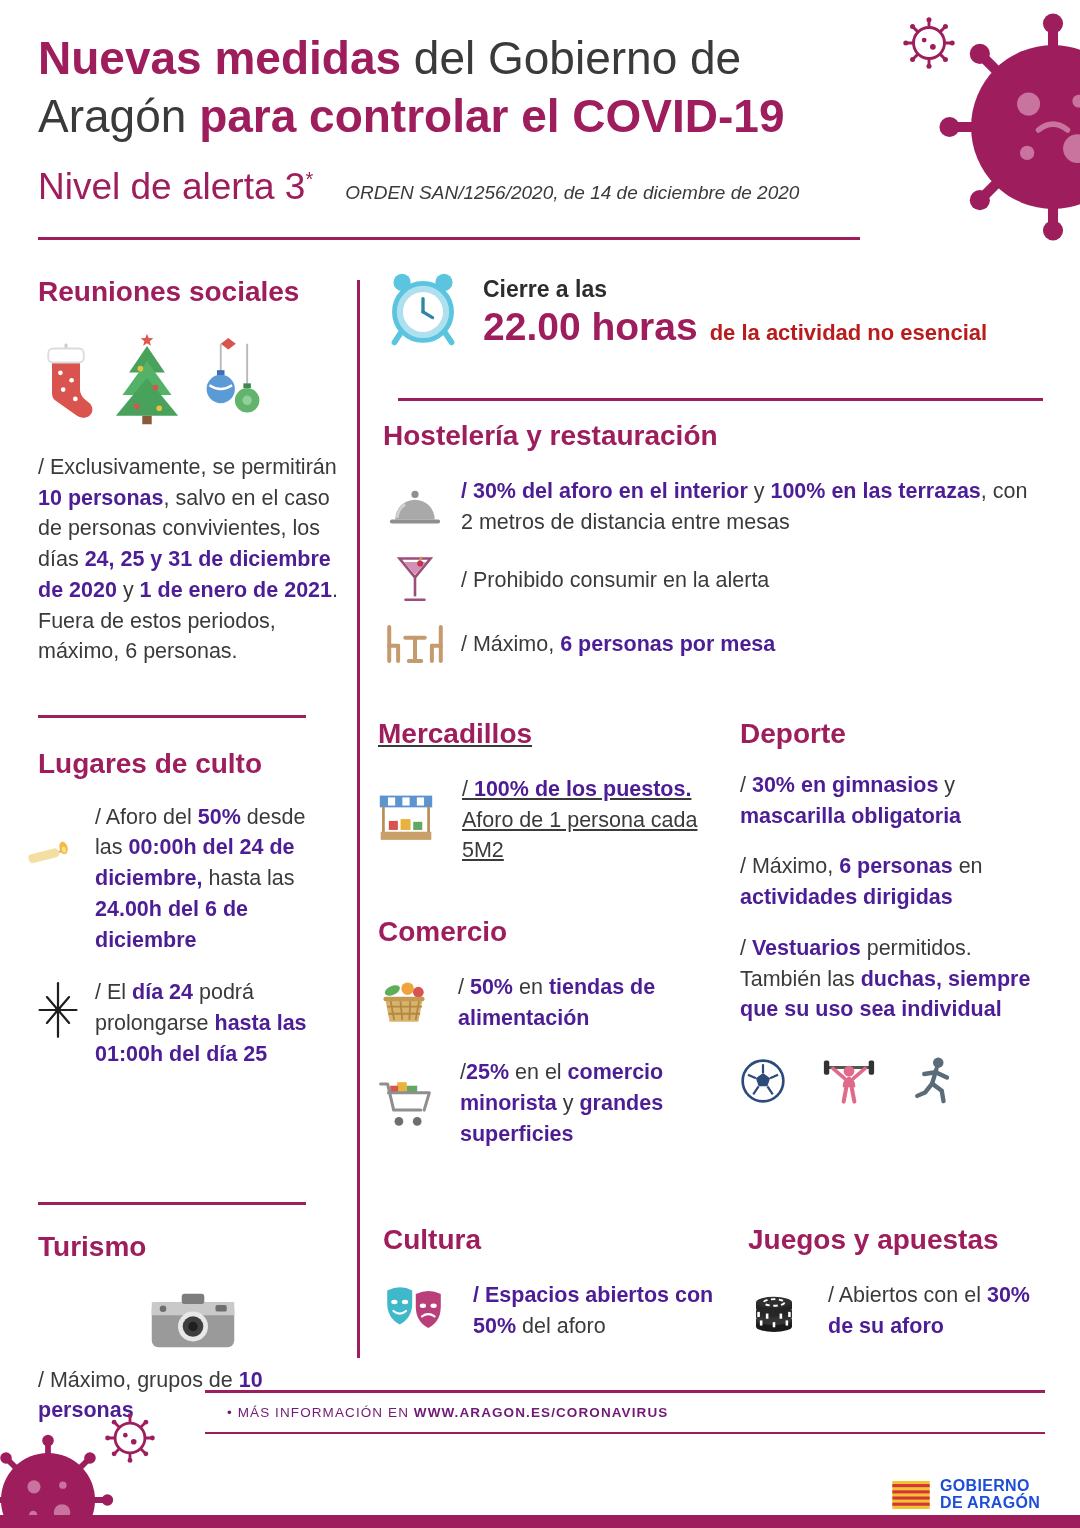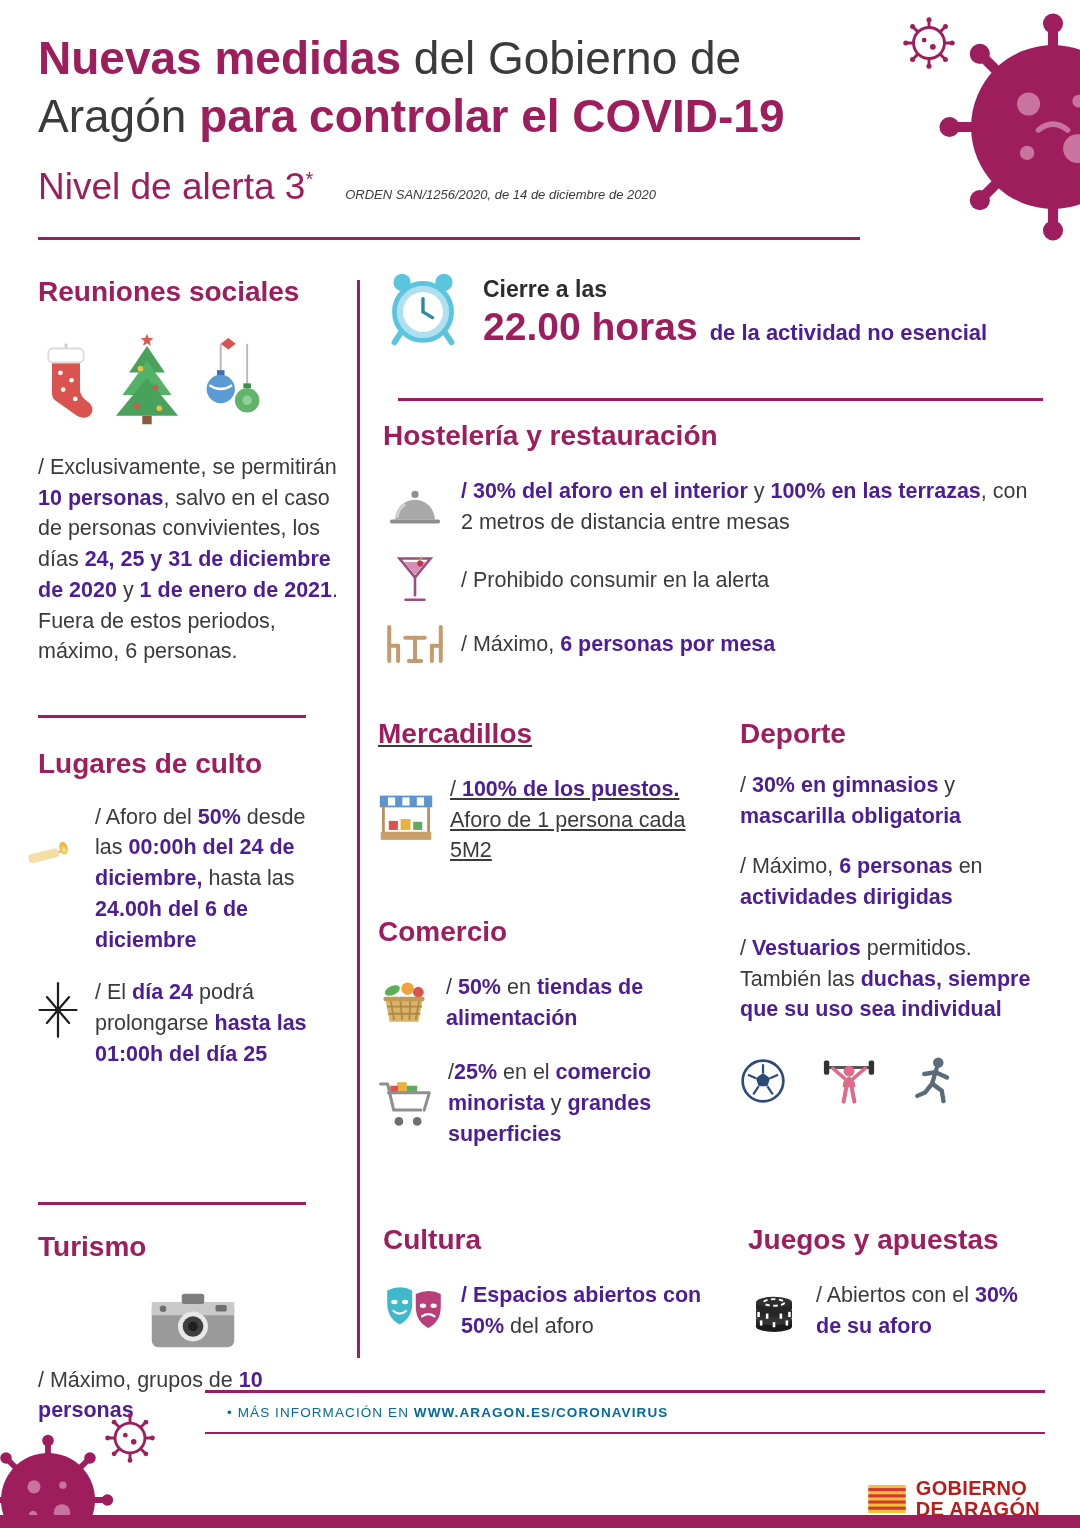--- a/index.html
+++ b/index.html
@@ -17,21 +17,21 @@
   .header-title{
     position:absolute; left:38px; top:30px; width:850px;
     font-size:46px; line-height:1.25; font-weight:400; color:#3a3a3a;
   }
   .t-line{ display:block; }
   .header-title b{ color:#9e1d5c; font-weight:700; }
 
   .alert-row{ position:absolute; left:38px; top:166px; display:flex; align-items:baseline; gap:32px; }
   .alert{ font-size:37px; color:#9e1d5c; }
   .alert sup{ font-size:20px; }
-  .order{ font-size:13px; font-style:italic; color:#3a3a3a; }
+  .order{ font-size:19px; font-style:italic; color:#3a3a3a; }
 
   .header-rule{ position:absolute; left:38px; top:237px; width:822px; height:3px; background:#9e1d5c; }
 
   
   .sec-title{ color:#9e1d5c; font-size:28px; font-weight:700; }
   .body-text, .item-text{ font-size:21.5px; line-height:1.43; color:#3a3a3a; }
   .body-text b, .item-text b{ color:#4c1d95; }
   .rule-left{ width:268px; height:2.5px; background:#9e1d5c; }
 
   
@@ -50,49 +50,49 @@
   .turismo-row{ display:flex; gap:16px; margin-top:26px; align-items:center;flex-direction:column; }
 
   
   .divider-v{ position:absolute; left:357px; top:280px; width:3px; height:1078px; background:#9e1d5c; }
 
   
   .closing{ position:absolute; left:383px; top:270px; width:662px; display:flex; gap:20px; align-items:flex-start; }
   .closing-intro{ font-size:23px; font-weight:700; color:#2c2c2c; margin-top:6px; }
   .closing-line2{ display:flex; align-items:baseline; gap:12px; margin-top:2px; }
   .closing-time{ font-size:39px; font-weight:700; color:#9e1d5c; }
-  .closing-tail{ font-size:22px; font-weight:700; color:#4c1d95; }
+  .closing-tail{ font-size:22px; font-weight:700; color:#b91c1c; }
   .rule-main{ position:absolute; left:398px; top:398px; width:645px; height:2.5px; background:#9e1d5c; }
 
   
   .hosteleria{ position:absolute; left:383px; top:420px; width:660px; }
   .h-items{ margin-top:24px; display:flex; flex-direction:column; gap:18px; }
   .h-item{ display:flex; gap:14px; align-items:center; }
   .icon-box{ width:64px; flex:0 0 64px; display:flex; justify-content:center; }
   .h-item .item-text{ flex:1; }
 
   
   .mercadillos{ position:absolute; left:378px; top:718px; width:332px;text-decoration:underline; }
   .comercio{ position:absolute; left:378px; top:916px; width:332px; }
   .deporte{ position:absolute; left:740px; top:718px; width:308px; }
   .cultura{ position:absolute; left:383px; top:1224px; width:345px; }
   .juegos{ position:absolute; left:748px; top:1224px; width:300px; }
-  .sec-row{ display:flex; gap:16px; margin-top:24px; align-items:center; }
+  .sec-row{ display:flex; gap:28px; margin-top:24px; align-items:center; }
   .sec-row .item-text{ flex:1; }
   .deporte .item-text{ margin-top:20px; }
   .deporte-icons{ display:flex; gap:36px; margin-top:30px; align-items:center; }
 
   
   .footer-info{ position:absolute; left:205px; top:1390px; width:840px; }
   .f-rule{ height:2.5px; background:#9e1d5c; }
-  .f-text{ padding:12px 0 12px 22px; font-size:13.5px; letter-spacing:1.1px; color:#0369a1; }
+  .f-text{ padding:12px 0 12px 22px; font-size:13.5px; letter-spacing:1.1px; color:#701a75; }
   .f-text b{ font-weight:700; }
 
   .logo{ position:absolute; right:40px; top:1478px; display:flex; gap:10px; align-items:center; z-index:25; }
-  .logo-text{ font-size:20px; font-weight:700; color:#b91c1c; line-height:1.05; letter-spacing:0.3px; }
+  .logo-text{ font-size:16px; font-weight:700; color:#1d4ed8; line-height:1.05; letter-spacing:0.3px; }
 
   .bottom-bar{ position:absolute; left:0; right:0; bottom:0; height:13px; background:#9e1d5c; z-index:20; }
 
   
   .v-tr{ position:absolute; right:0; top:0; width:215px; height:255px; z-index:1; }
   .v-tr .virus-small{ position:absolute; left:35px; top:14px; }
   .v-tr .virus-big{ position:absolute; right:-88px; top:12px; }
   .v-bl{ position:absolute; left:0; top:1398px; width:230px; height:130px; z-index:1; }
   .v-bl .virus-small{ position:absolute; left:102px; top:12px; }
   .v-bl .virus-big{ position:absolute; left:-18px; top:36px; }

